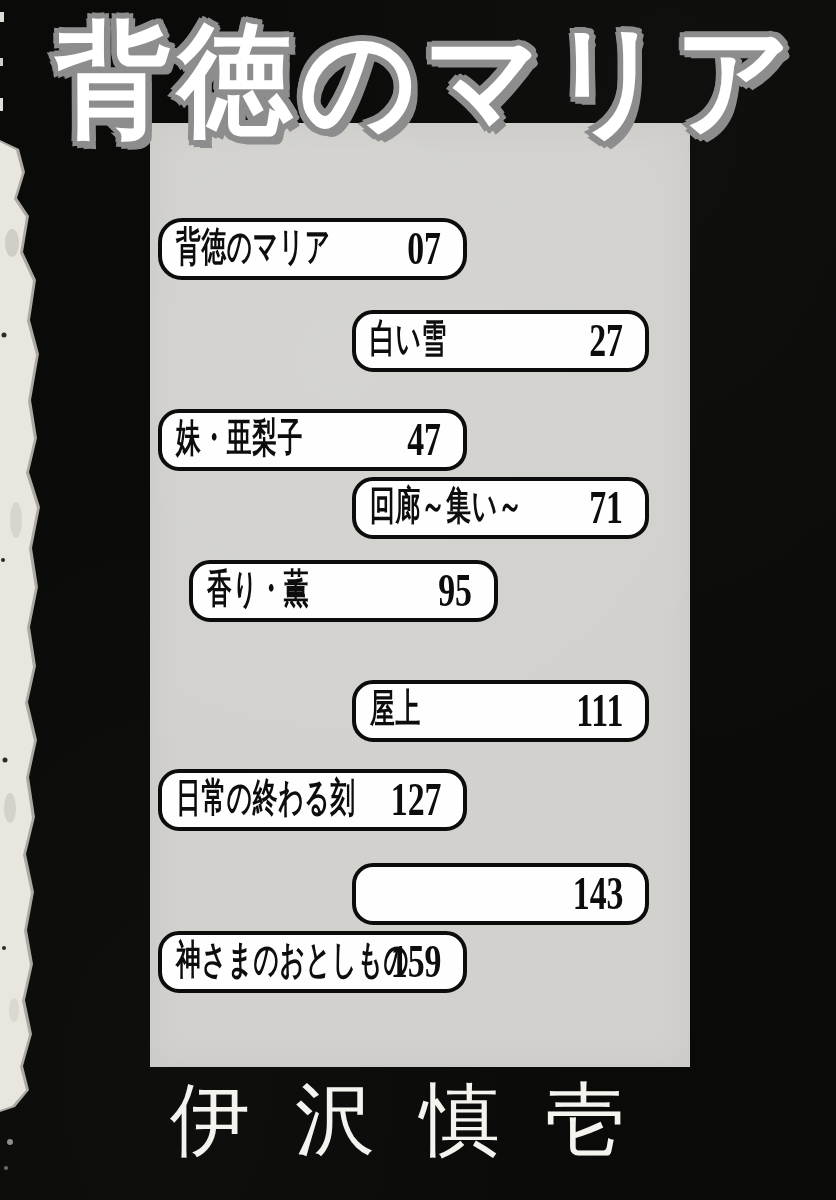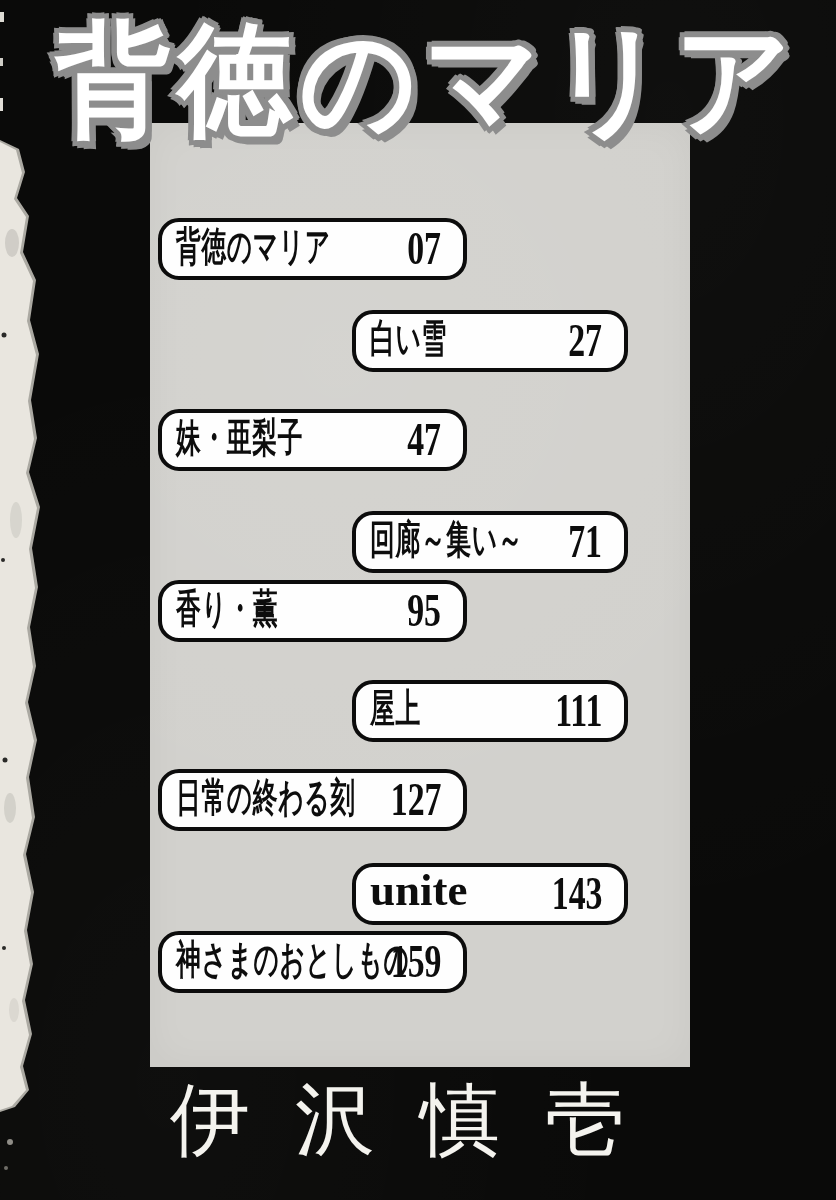--- a/index.html
+++ b/index.html
@@ -56,23 +56,23 @@
   .toc-box{
     position:absolute;
     height:62px;
     background:#fefefe;
     border:4px solid #0c0c0c;
     border-radius:21px;
     box-sizing:border-box;
     z-index:2;
   }
   .toc-box.left{left:158px;width:309px;}
-  .toc-box.right{left:352px;width:276px;}
-  .r1{top:218px;} .r2{top:310px;} .r3{top:409px;}
-  .r4{top:511px;} .r5{top:580px;} .r6{top:680px;padding-left:12px;}
+  .toc-box.right{left:352px;width:297px;}
+  .r1{top:218px;border-radius:24px;} .r2{top:310px;} .r3{top:409px;}
+  .r4{top:477px;} .r5{top:560px;margin-left:31px;} .r6{top:680px;padding-left:12px;}
   .r7{top:769px;text-decoration:underline;} .r8{top:863px;} .r9{top:931px;}
   .toc-label{
     position:absolute;left:14px;top:50%;
     transform:translateY(-54%) scaleX(0.62);
     transform-origin:left center;
     font-family:"Liberation Sans",sans-serif;
     font-weight:bold;
     font-size:40px;
     letter-spacing:1px;
     color:#0d0d0d;
@@ -167,21 +167,20 @@
 </div>
 <div class="toc-box right r6">
   <span class="toc-label">屋上</span>
   <span class="toc-page">111</span>
 </div>
 <div class="toc-box left r7">
   <span class="toc-label">日常の終わる刻</span>
   <span class="toc-page">127</span>
 </div>
 <div class="toc-box right r8">
-  <span class="toc-label latin">unite</span>
   <span class="toc-page">143</span>
 </div>
 <div class="toc-box left r9">
   <span class="toc-label">神さまのおとしもの</span>
   <span class="toc-page">159</span>
 </div>
 
 <div class="author">
   <span>伊</span>
   <span>沢</span>

